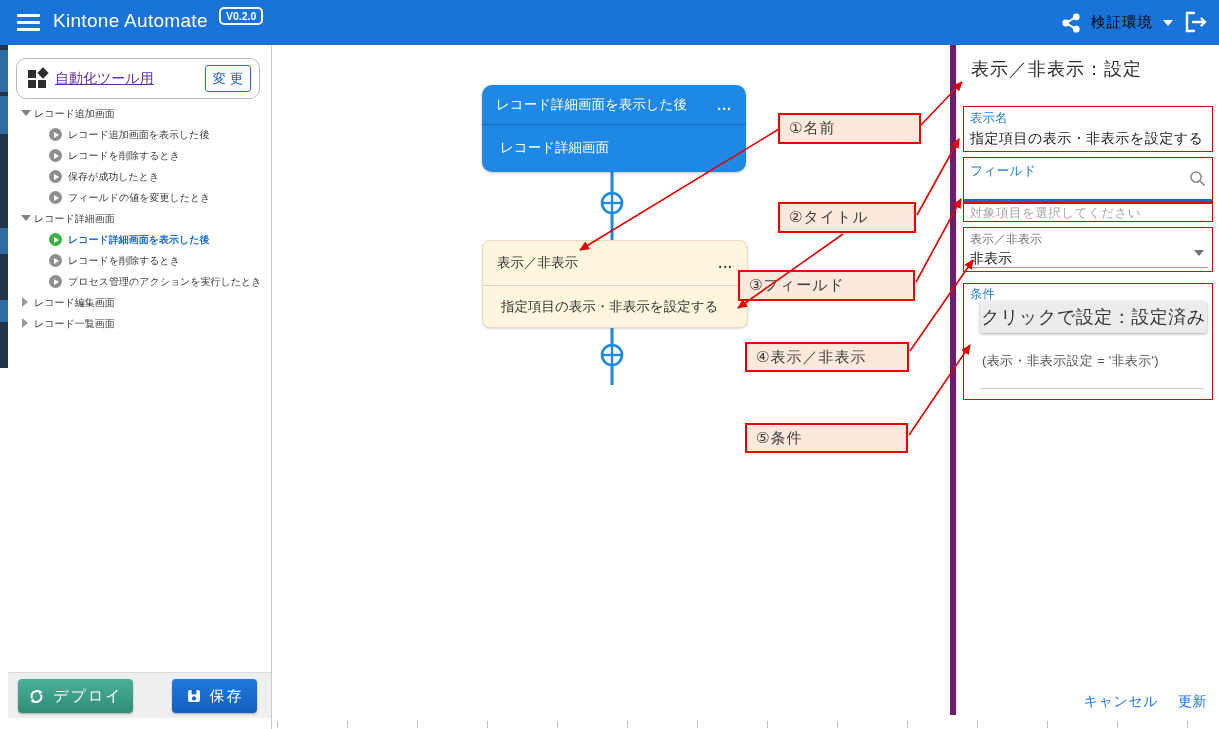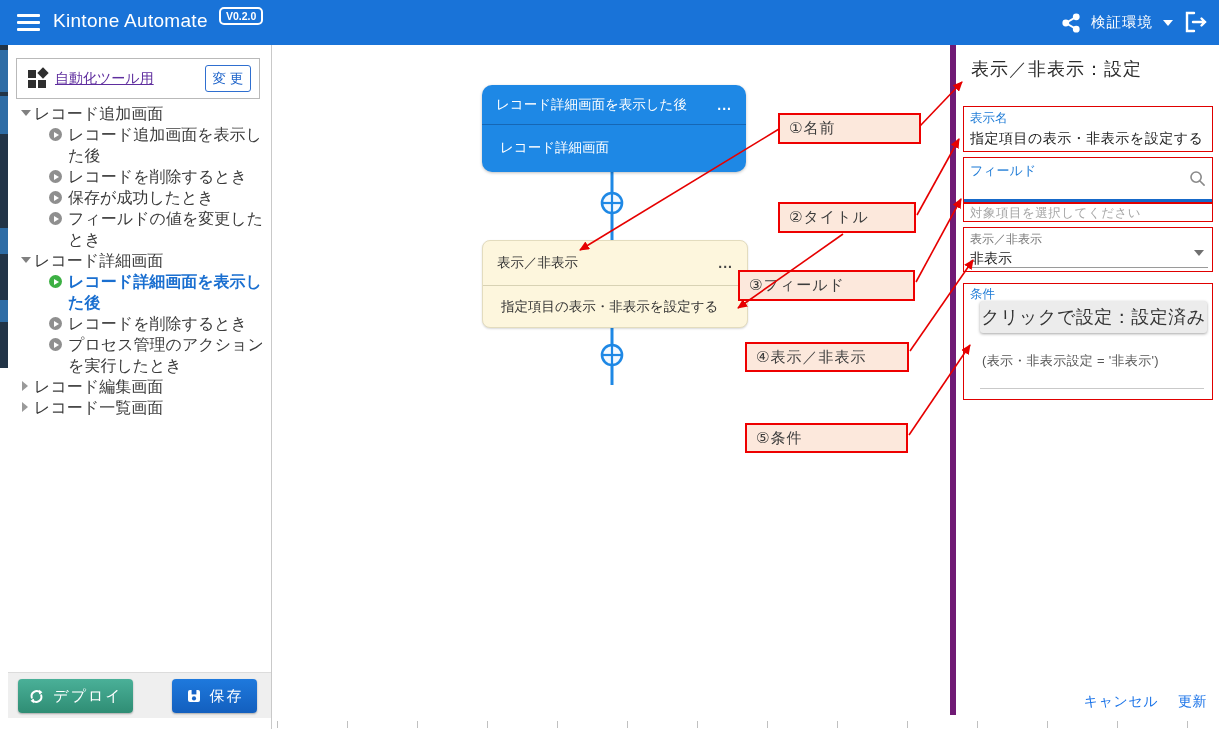--- a/index.html
+++ b/index.html
@@ -7,43 +7,43 @@
     font-family:"Liberation Sans","DejaVu Sans",sans-serif; }
   #app { position:relative; width:1219px; height:729px; background:#fff; }
 
   
   #header { position:absolute; left:0; top:0; width:1219px; height:45px; background:#1973d8; z-index:5; }
   #hamburger { position:absolute; left:17px; top:14px; width:23px; height:17px; cursor:pointer; }
   #hamburger span { display:block; width:23px; height:2.6px; background:#fff; margin-bottom:4.4px; border-radius:1px; }
   #app-title { position:absolute; left:53px; top:10px; color:#fff; font-size:19px; font-weight:500; letter-spacing:.3px; }
   #version-badge { position:absolute; left:219px; top:7px; border:2px solid #fff; border-radius:5px;
     color:#fff; font-size:10.5px; font-weight:bold; padding:1px 5px 1px; line-height:12px; }
-  #env-group { position:absolute; right:46px; top:0; height:45px; display:flex; align-items:center; gap:10px; color:#ffffff; }
+  #env-group { position:absolute; right:46px; top:0; height:45px; display:flex; align-items:center; gap:10px; color:#000000; }
   #env-label { font-size:14.5px; letter-spacing:1px; }
   .caret-down-white { width:0; height:0; border-left:5px solid transparent; border-right:5px solid transparent; border-top:6px solid #fff; }
   #logout-btn { position:absolute; right:10px; top:10px; width:26px; height:24px; cursor:pointer; }
 
   
   #left-strip { position:absolute; left:0; top:45px; width:8px; height:323px; background:#223447; }
   #left-strip .seg { position:absolute; left:0; width:8px; background:#2e6ca5; }
 
   
   #sidebar { position:absolute; left:8px; top:45px; width:264px; height:684px; background:#fff;
     border-right:1px solid #c9c9c9; z-index:4; }
-  #app-box { position:absolute; left:8px; top:13px; width:244px; height:41px; border:1px solid #b9b9b9; border-radius:0; background:#fff; }
+  #app-box { position:absolute; left:8px; top:13px; width:244px; height:41px; border:1px solid #b9b9b9; border-radius:10px; background:#fff; }
   #app-icon { position:absolute; left:11px; top:10px; width:20px; height:20px; }
   #app-icon i { position:absolute; width:8px; height:8px; background:#2e2e2e; }
   #app-icon .tl { left:0; top:1px; } #app-icon .bl { left:0; top:11px; } #app-icon .br { left:10px; top:11px; }
   #app-icon .tr { left:11px; top:0; transform:rotate(45deg); }
   #app-link { position:absolute; left:38px; top:11px; font-size:14px; color:#5f2e9e; text-decoration:underline; cursor:pointer; }
   #change-btn { position:absolute; right:8px; top:6px; width:46px; height:27px; background:#fff; border:1px solid #2f6fd0;
     border-radius:3px; color:#1c62c9; font-size:13.5px; text-align:center; line-height:25px; cursor:pointer; }
 
   #tree { position:absolute; left:0; top:58px; width:264px; }
-  .tree-row { position:relative; font-size:16px; color:#3a3a3a; line-height:21px; cursor:pointer;font-family:Liberation Serif, serif; }
+  .tree-row { position:relative; font-size:10px; color:#3a3a3a; line-height:21px; cursor:pointer;font-family:Liberation Serif, serif; }
   .tree-row.group { padding-left:26px; }
   .tree-row.event { padding-left:60px; padding-right:6px; }
   .caret { position:absolute; width:0; height:0; }
   .caret.down { left:13px; top:7px; border-left:5px solid transparent; border-right:5px solid transparent; border-top:6px solid #808080; }
   .caret.right { left:14px; top:5px; border-top:5px solid transparent; border-bottom:5px solid transparent; border-left:6px solid #9a9a9a; }
   .play-ico { position:absolute; left:41px; top:4px; width:13px; height:13px; border-radius:50%; background:#8f8f8f; }
   .play-ico::after { content:""; position:absolute; left:5px; top:3.5px; width:0; height:0;
     border-left:5px solid #fff; border-top:3px solid transparent; border-bottom:3px solid transparent; }
   .tree-row.active { color:#1a6fd0; font-weight:bold; }
   .tree-row.active .play-ico { background:#3cb043; }

